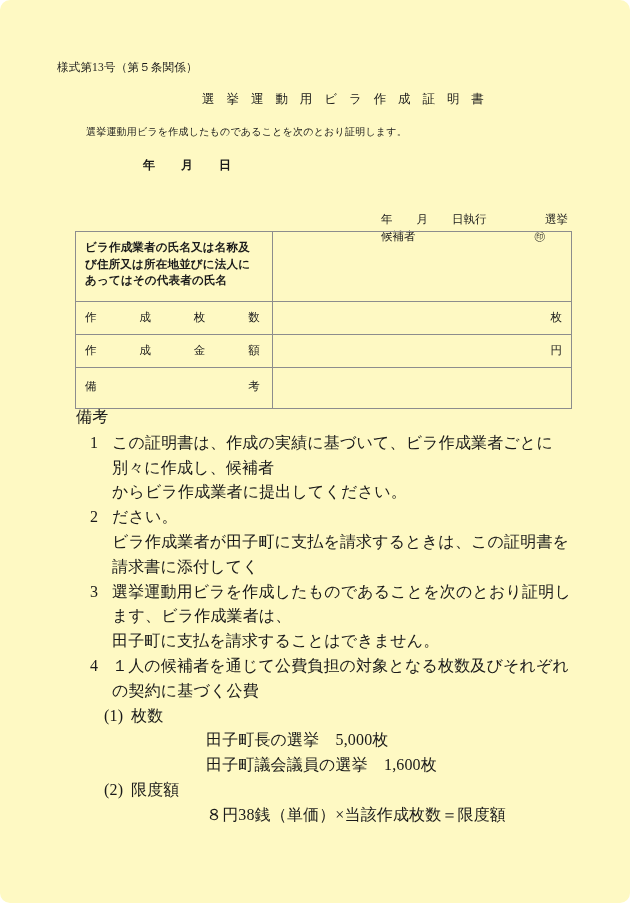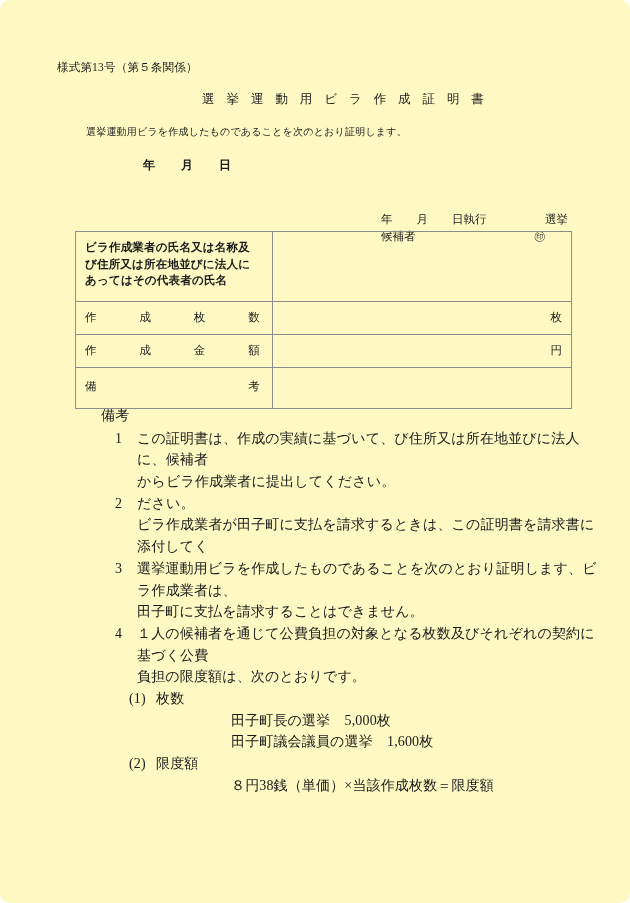--- a/index.html
+++ b/index.html
@@ -126,24 +126,24 @@
   }
   .r-name { height: 70px; }
   .r-count { height: 33px; }
   .r-amount { height: 33px; }
   .r-note { height: 41px; }
   .r-note .cell-label-spread { padding-top: 11px; }
 
   
   .notes {
     position: absolute;
-    left: 101px;
+    left: 76px;
     top: 405px;
     width: 500px;
-    font-size: 14px;
+    font-size: 16px;
     line-height: 1.55;
     letter-spacing: 0.15px;
   }
   .notes-head { margin: 0 0 1px 0; }
   .note-item {
     position: relative;
     padding-left: 36px;
     margin-bottom: 0;
   }
   .note-item .num {
@@ -244,40 +244,39 @@
         <td class="cell-value"></td>
       </tr>
     </tbody>
   </table>
 
   <div class="notes">
     <div class="notes-head">備考</div>
 
     <div class="note-item">
       <span class="num">1</span>
-      <span class="note-text">この証明書は、作成の実績に基づいて、び住所又は所在地並びに法人に、候補者</span>
+      <span class="note-text">この証明書は、作成の実績に基づいて、ビラ作成業者ごとに別々に作成し、候補者</span>
       <span class="note-text">からビラ作成業者に提出してください。</span>
     </div>
 
     <div class="note-item">
       <span class="num">2</span>
       <span class="note-text">ださい。</span>
       <span class="note-text">ビラ作成業者が田子町に支払を請求するときは、この証明書を請求書に添付してく</span>
     </div>
 
     <div class="note-item">
       <span class="num">3</span>
       <span class="note-text">選挙運動用ビラを作成したものであることを次のとおり証明します、ビラ作成業者は、</span>
       <span class="note-text">田子町に支払を請求することはできません。</span>
     </div>
 
     <div class="note-item">
       <span class="num">4</span>
       <span class="note-text">１人の候補者を通じて公費負担の対象となる枚数及びそれぞれの契約に基づく公費</span>
-      <span class="note-text">負担の限度額は、次のとおりです。</span>
     </div>
 
     <div class="sub-item">
       <span class="subnum">(1)</span>
       <span class="note-text">枚数</span>
       <span class="note-text sub-line">田子町長の選挙　5,000枚</span>
       <span class="note-text sub-line">田子町議会議員の選挙　1,600枚</span>
     </div>
 
     <div class="sub-item">

